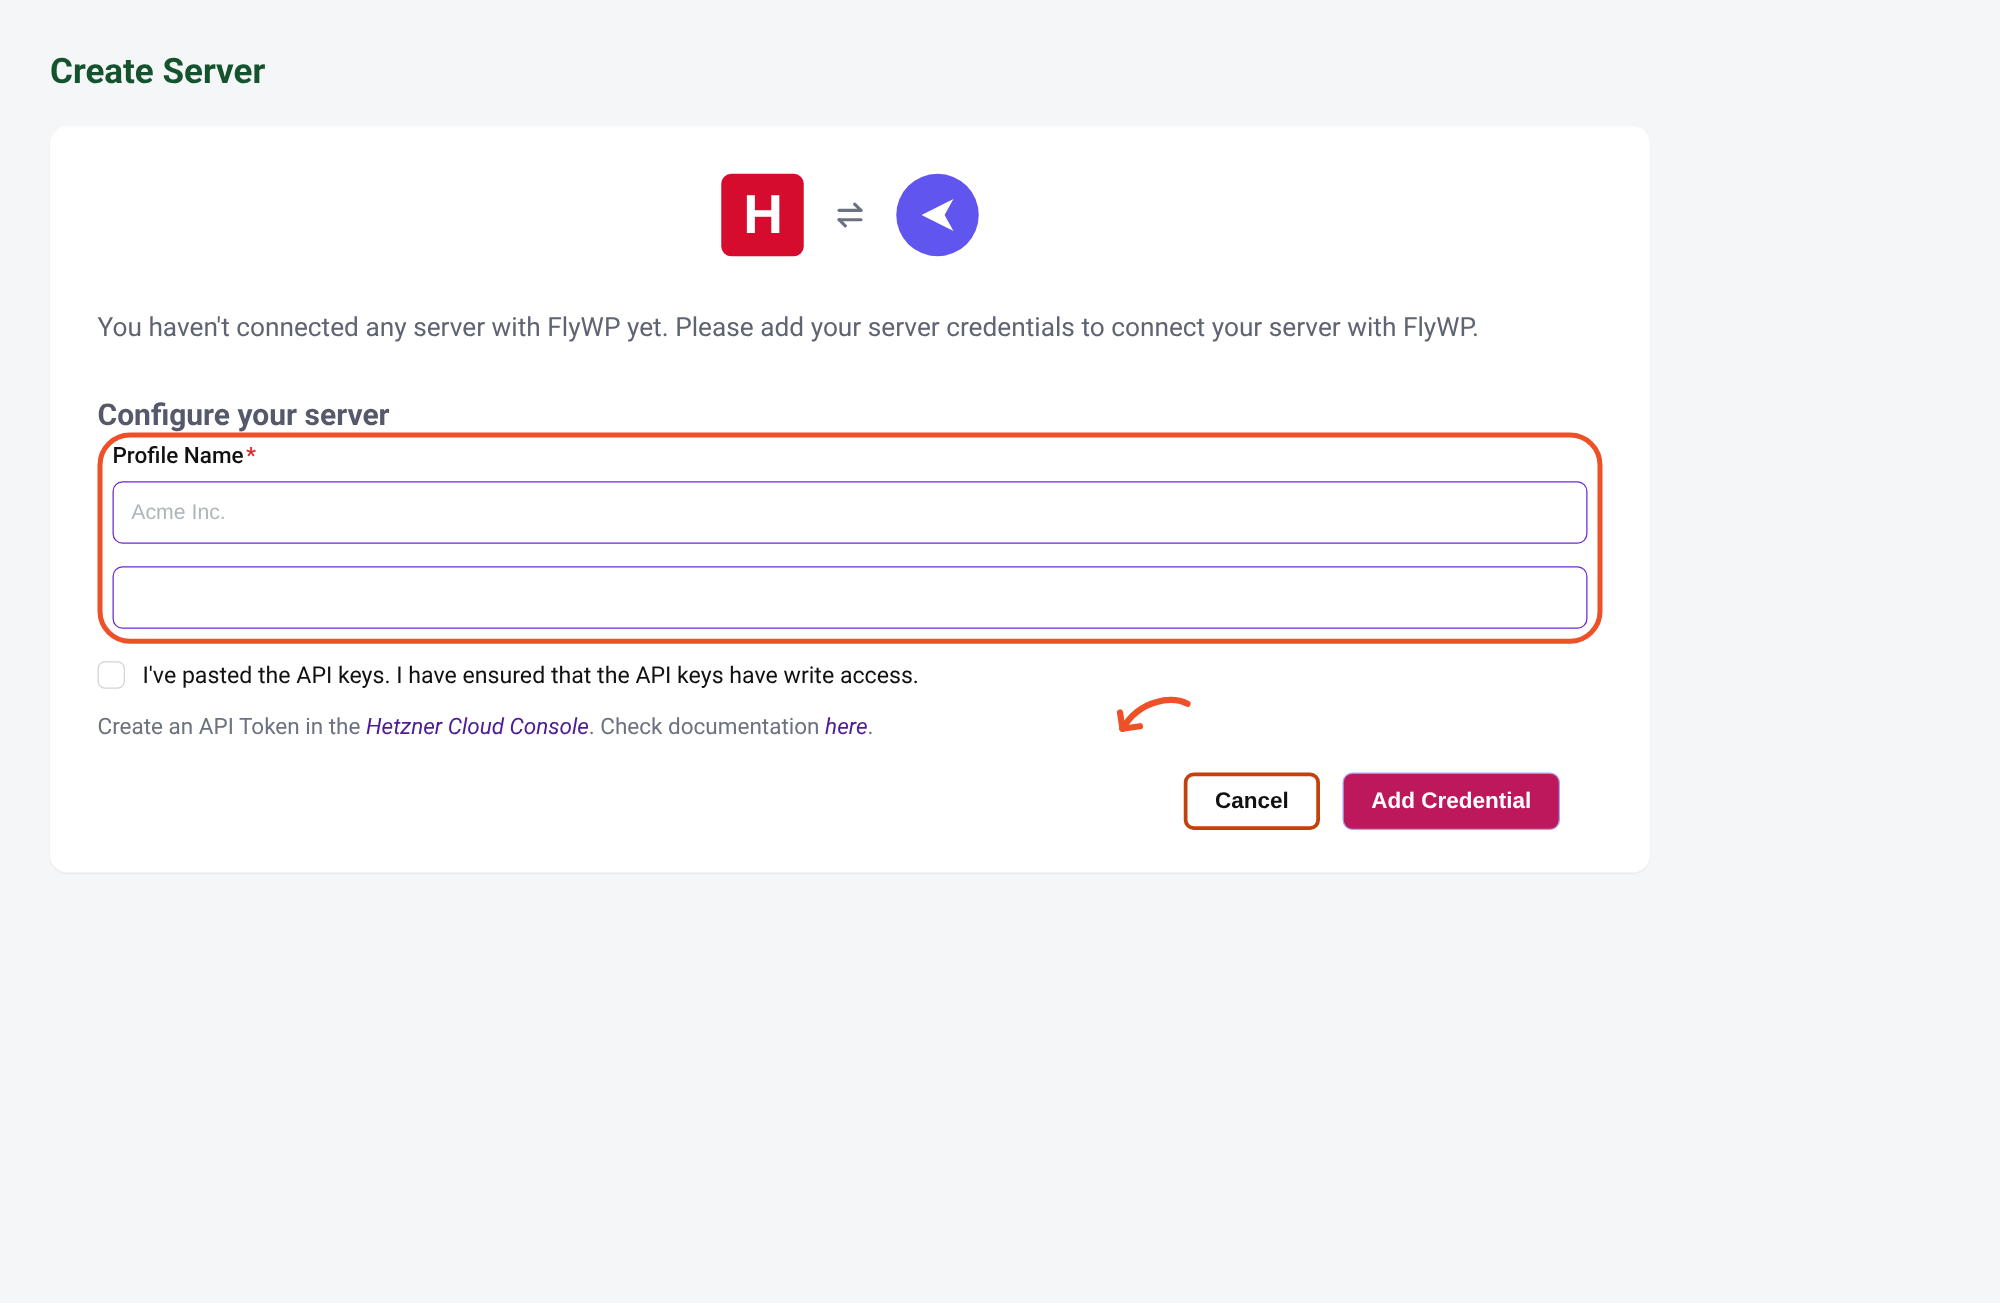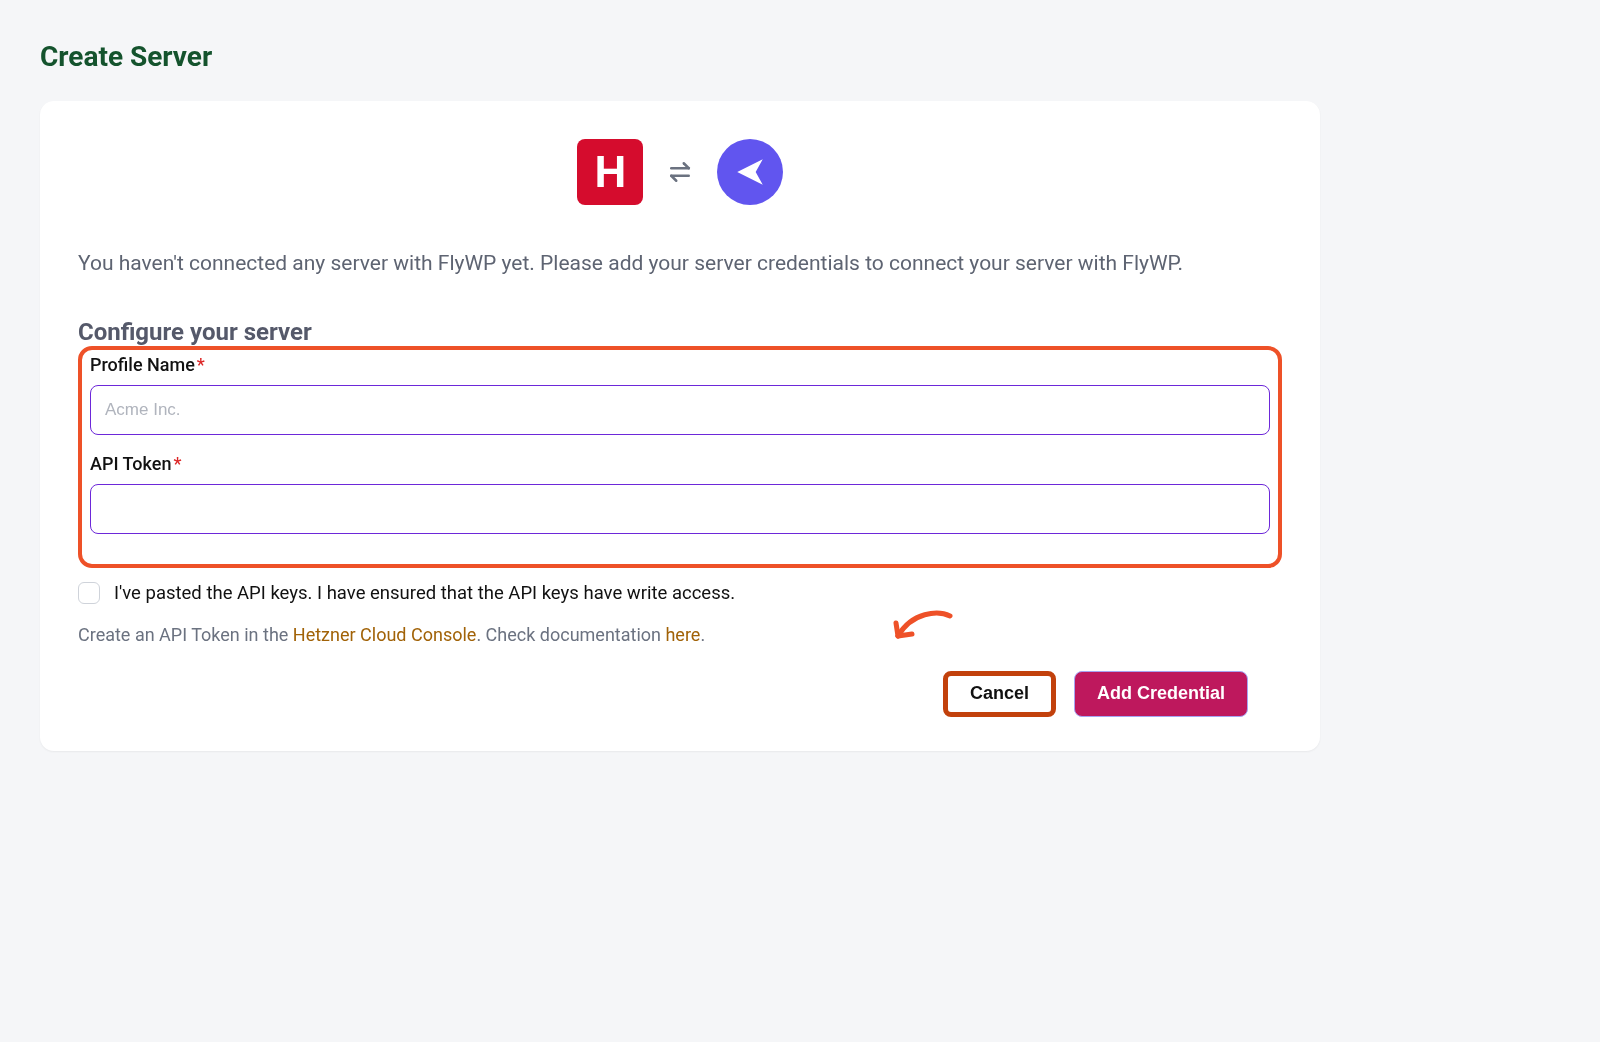--- a/index.html
+++ b/index.html
@@ -57,22 +57,22 @@
       line-height: 1.55;
       margin-bottom: 38px;
     }
     .section-heading {
       font-size: 24px;
       font-weight: 700;
       color: #55596a;
     }
     .highlight-box {
       border: 4px solid #ee5128;
-      border-radius: 14px;
-      padding: 4px 8px 30px 8px;
+      border-radius: 26px;
+      padding: 4px 8px 8px 8px;
       margin-bottom: 14px;
     }
     .field { margin-bottom: 18px; }
     .field:last-child { margin-bottom: 0; }
     .label {
       font-size: 18px;
       font-weight: 500;
       color: #111;
       margin-bottom: 10px;
       display: block;
@@ -105,21 +105,21 @@
     .checkbox-label {
       font-size: 18.5px;
       color: #111;
     }
     .help-text {
       font-size: 18px;
       color: #6b7280;
       margin-bottom: 26px;
       position: relative;
     }
-    .help-text a, .link { color: #a16207; text-decoration: none; cursor: pointer; }
+    .help-text a, .link { color: #4c1d95; text-decoration: none; cursor: pointer; font-style: italic; }
     .arrow-annot {
       position: absolute;
       left: 810px;
       top: -16px;
       color: #ee5128;
     }
     .actions {
       display: flex;
       justify-content: flex-end;
       gap: 18px;
@@ -130,21 +130,21 @@
       padding: 0 22px;
       border-radius: 8px;
       font-size: 18px;
       font-weight: 600;
       cursor: pointer;
       display: inline-flex;
       align-items: center;
     }
     .btn-secondary {
       background: #fff;
-      border: 5px solid #c2410c;
+      border: 3px solid #c2410c;
       color: #111;
     }
     .btn-primary {
       background: #be185d;
       border: 1px solid #a6a4f2;
       color: #fff;
     }
   </style>
 </head>
 <body>
@@ -175,23 +175,20 @@
   <h2 class="section-heading">Configure your server</h2>
 
   <div class="highlight-box">
     <div class="field">
       <label class="label">
         <span>Profile Name</span><span class="req">*</span>
       </label>
       <input type="text" class="text-input" placeholder="Acme Inc." style="">
     </div>
     <div class="field">
-      <label class="label">
-        <span>API Token</span><span class="req">*</span>
-      </label>
       <input type="text" class="text-input" placeholder="" style="">
     </div>
   </div>
 
   <div class="checkbox-row">
     <div class="checkbox"></div>
     <span class="checkbox-label">I've pasted the API keys. I have ensured that the API keys have write access.</span>
   </div>
 
   <p class="help-text">

